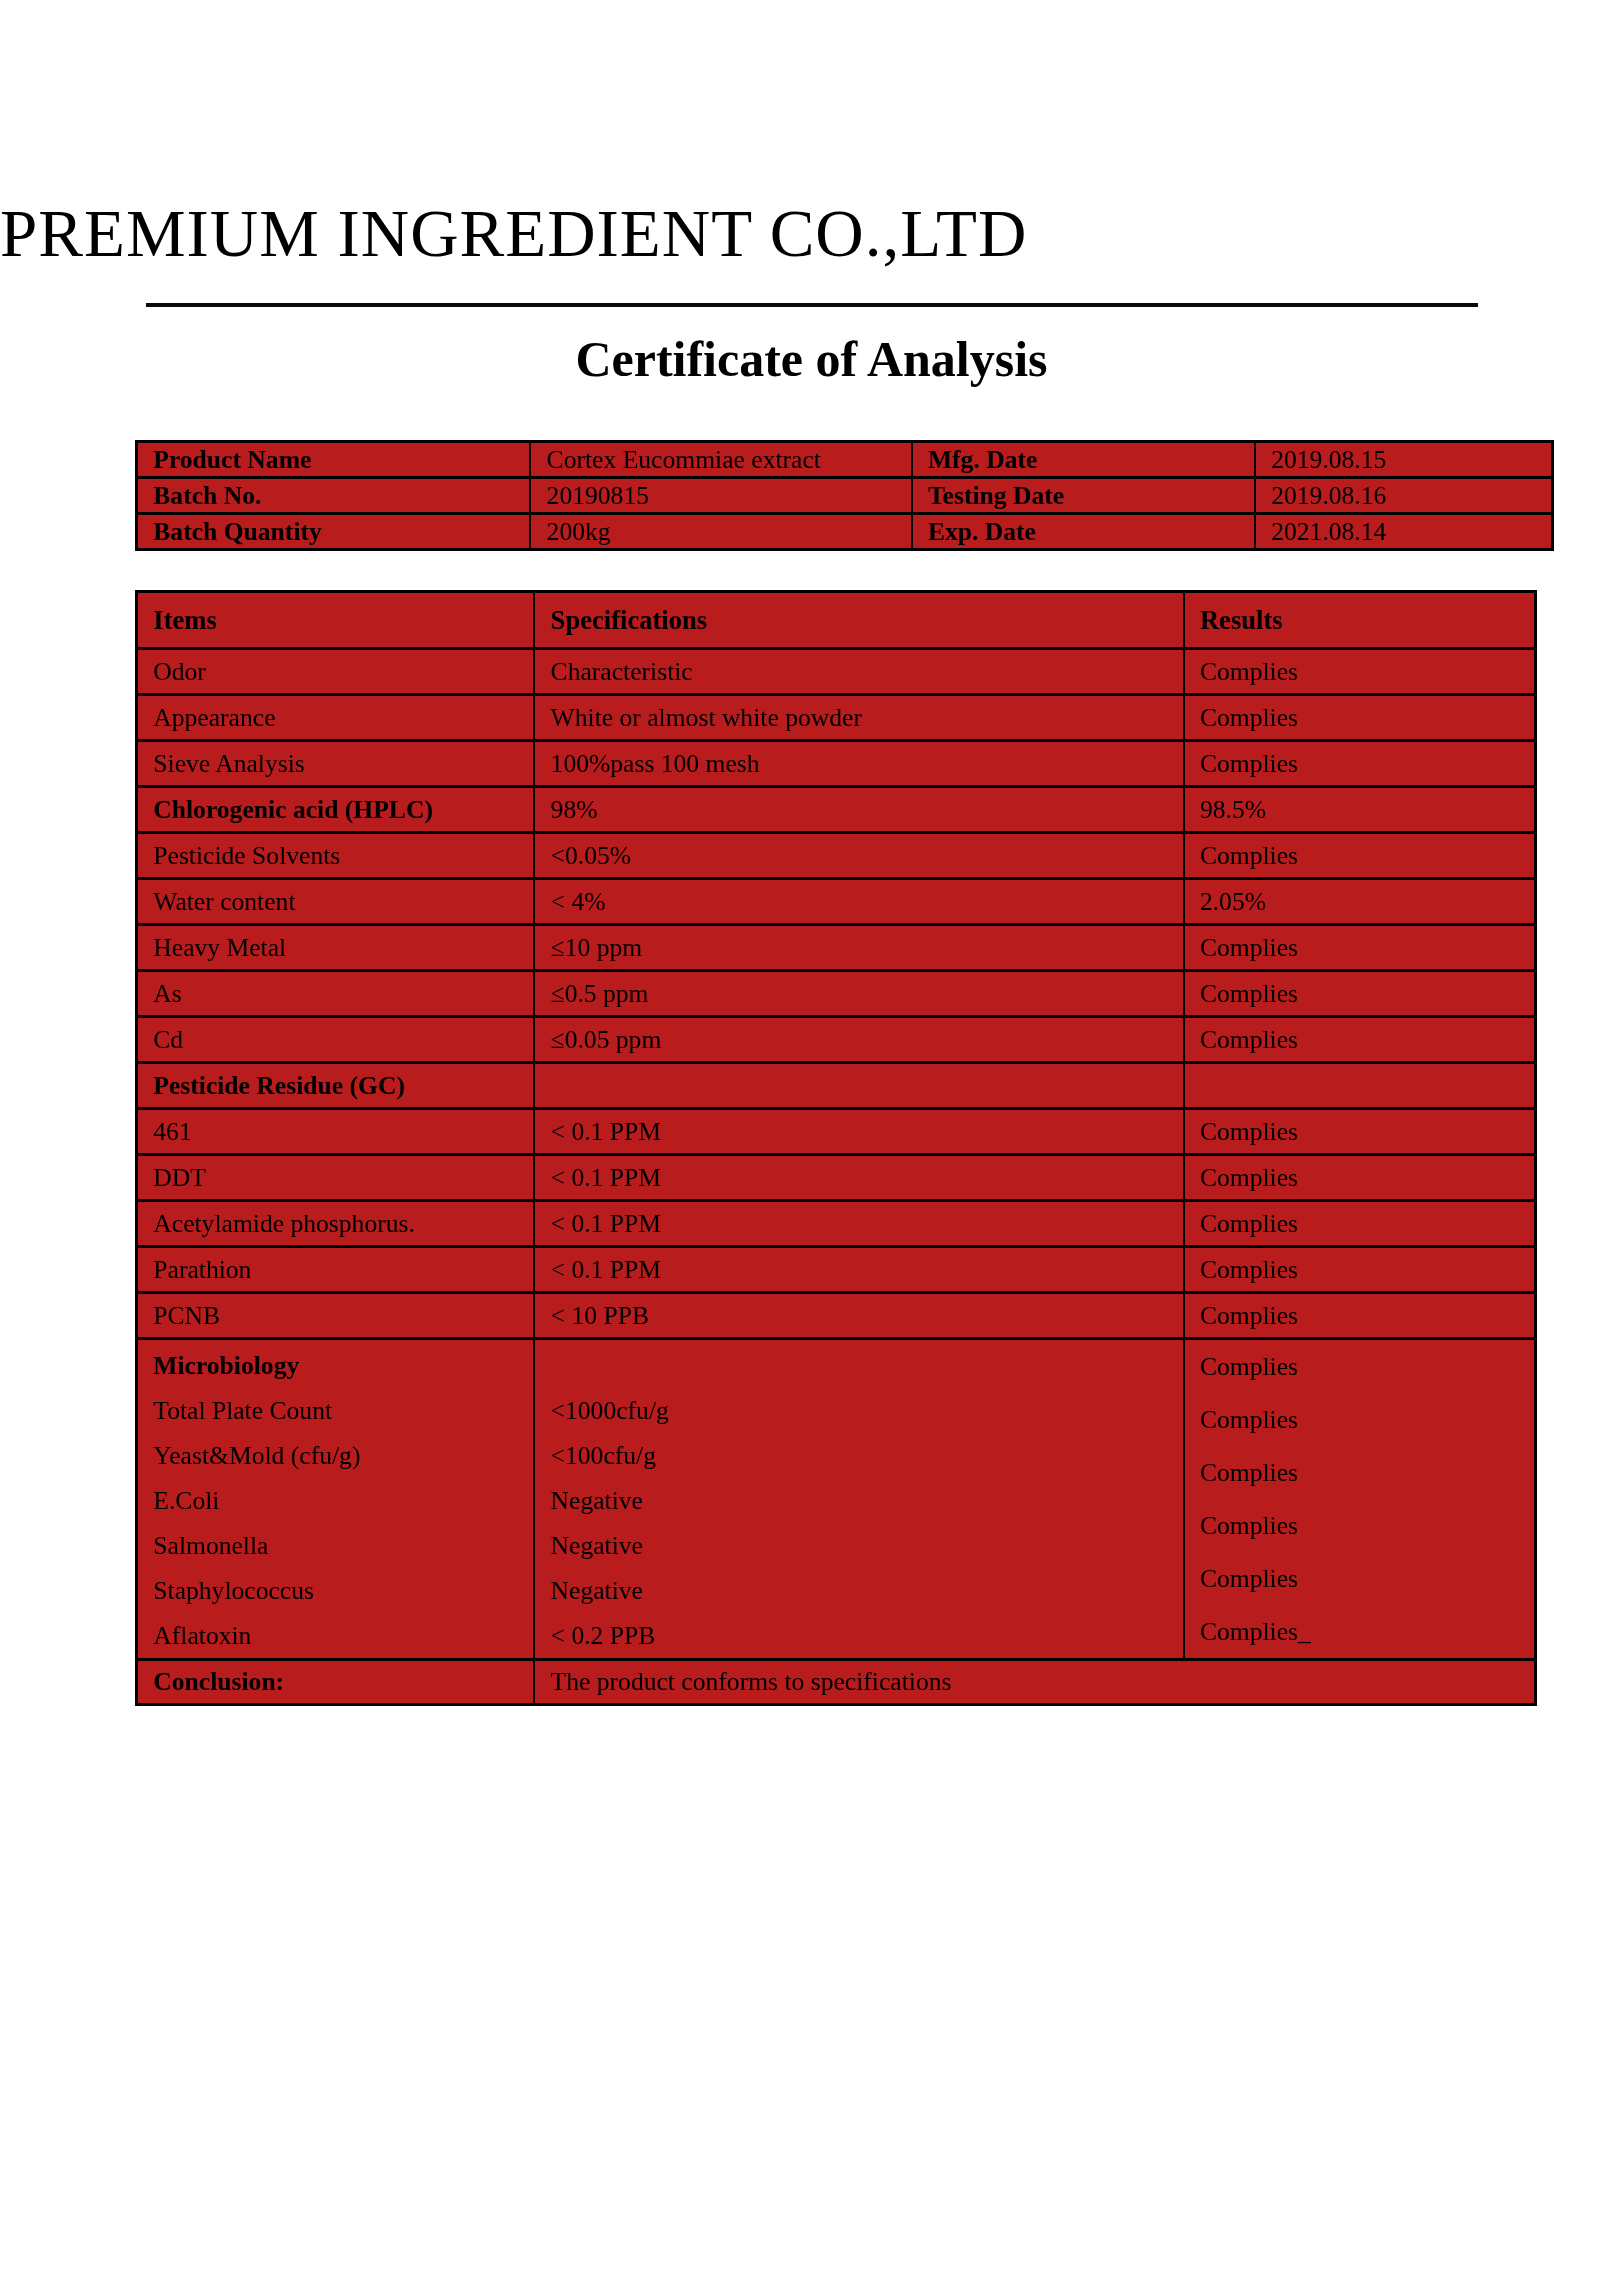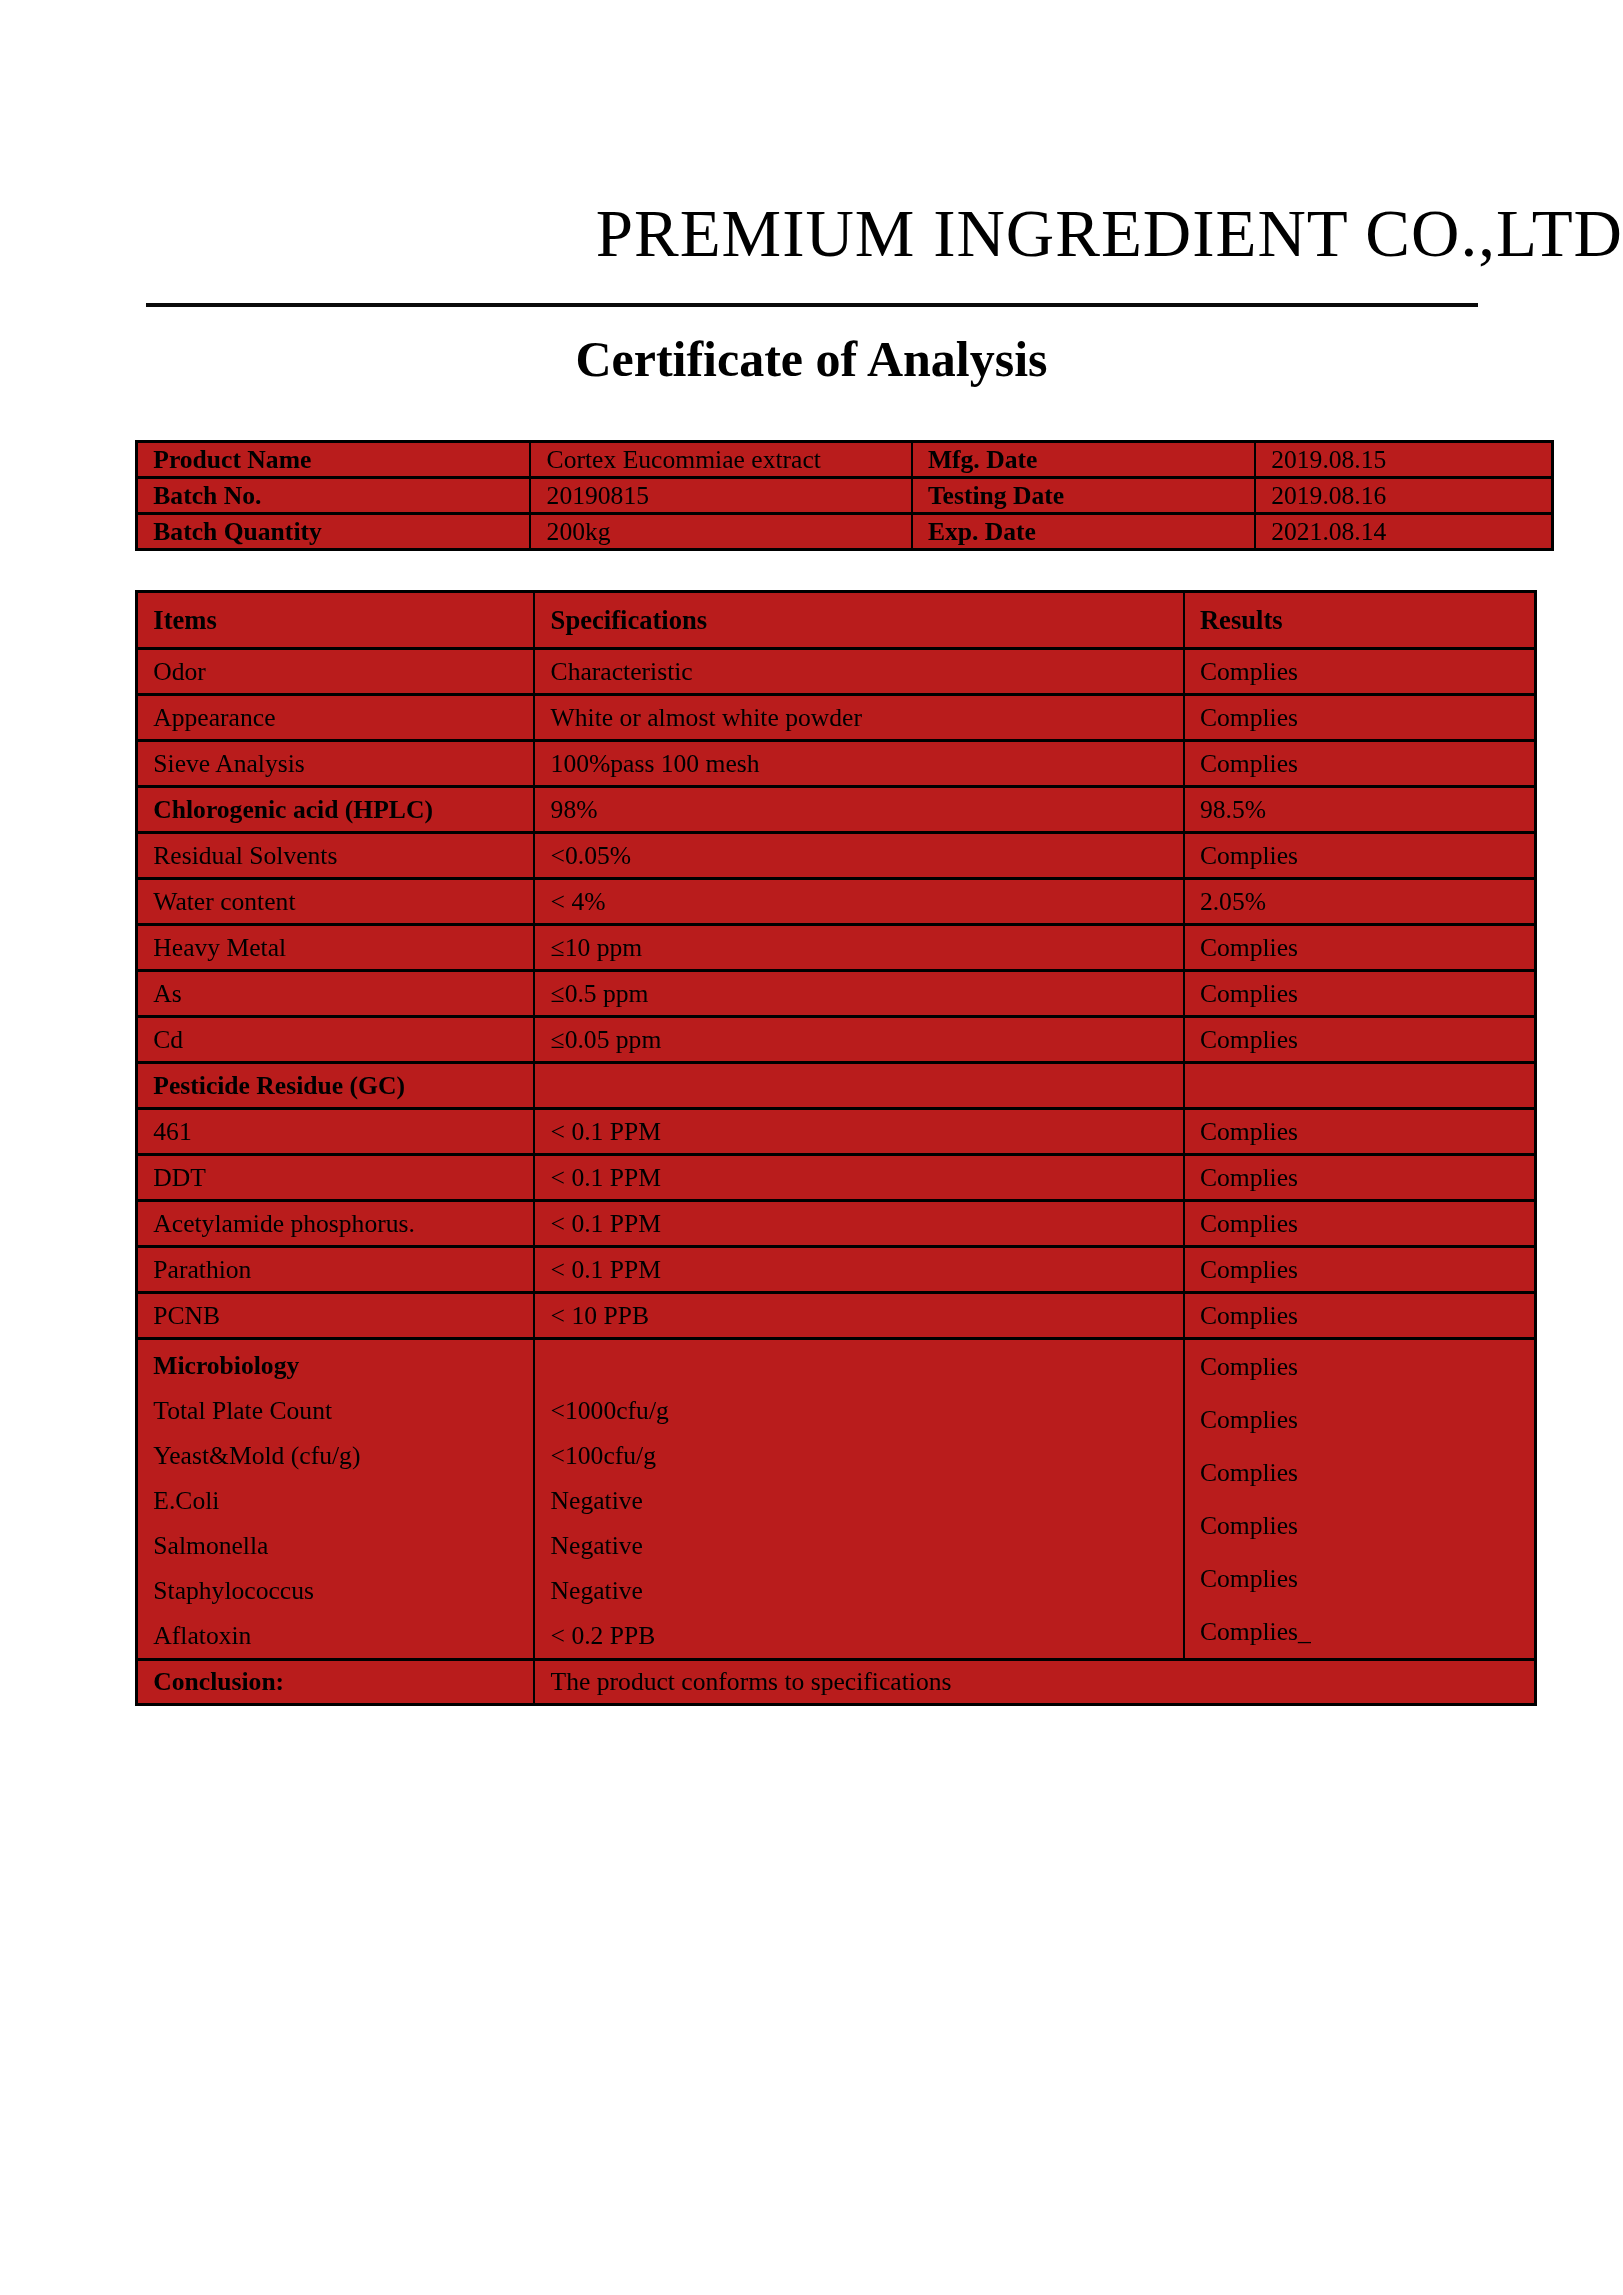--- a/index.html
+++ b/index.html
@@ -4,21 +4,21 @@
 <style>
   html,body{margin:0;padding:0;background:#ffffff;}
   body{
     width:1623px;height:2295px;
     font-family:"Liberation Serif", serif;
     color:#000;
     position:relative;
   }
   .page-title{
     position:absolute;top:195px;left:0;width:1623px;
-    text-align:right;
+    text-align:left;
     font-size:67px;font-weight:400;letter-spacing:1px;
     margin:0;white-space:nowrap;
   }
   .title-rule{
     position:absolute;top:303px;left:146px;width:1332px;height:4.1px;
     background:#0a0a0a;
   }
   .doc-title{
     position:absolute;top:330px;left:0;width:1623px;
     text-align:center;
@@ -103,21 +103,21 @@
     <td class="r">Sieve Analysis</td>
     <td class="r">100%pass 100 mesh</td>
     <td class="r">Complies</td>
   </tr>
   <tr>
     <td class="r b">Chlorogenic acid (HPLC)</td>
     <td class="r">98%</td>
     <td class="r">98.5%</td>
   </tr>
   <tr>
-    <td class="r">Residual Solvents</td>
+    <td class="r">Pesticide Solvents</td>
     <td class="r">&lt;0.05%</td>
     <td class="r">Complies</td>
   </tr>
   <tr>
     <td class="r">Water content</td>
     <td class="r">&lt; 4%</td>
     <td class="r">2.05%</td>
   </tr>
   <tr>
     <td class="r">Heavy Metal</td>

